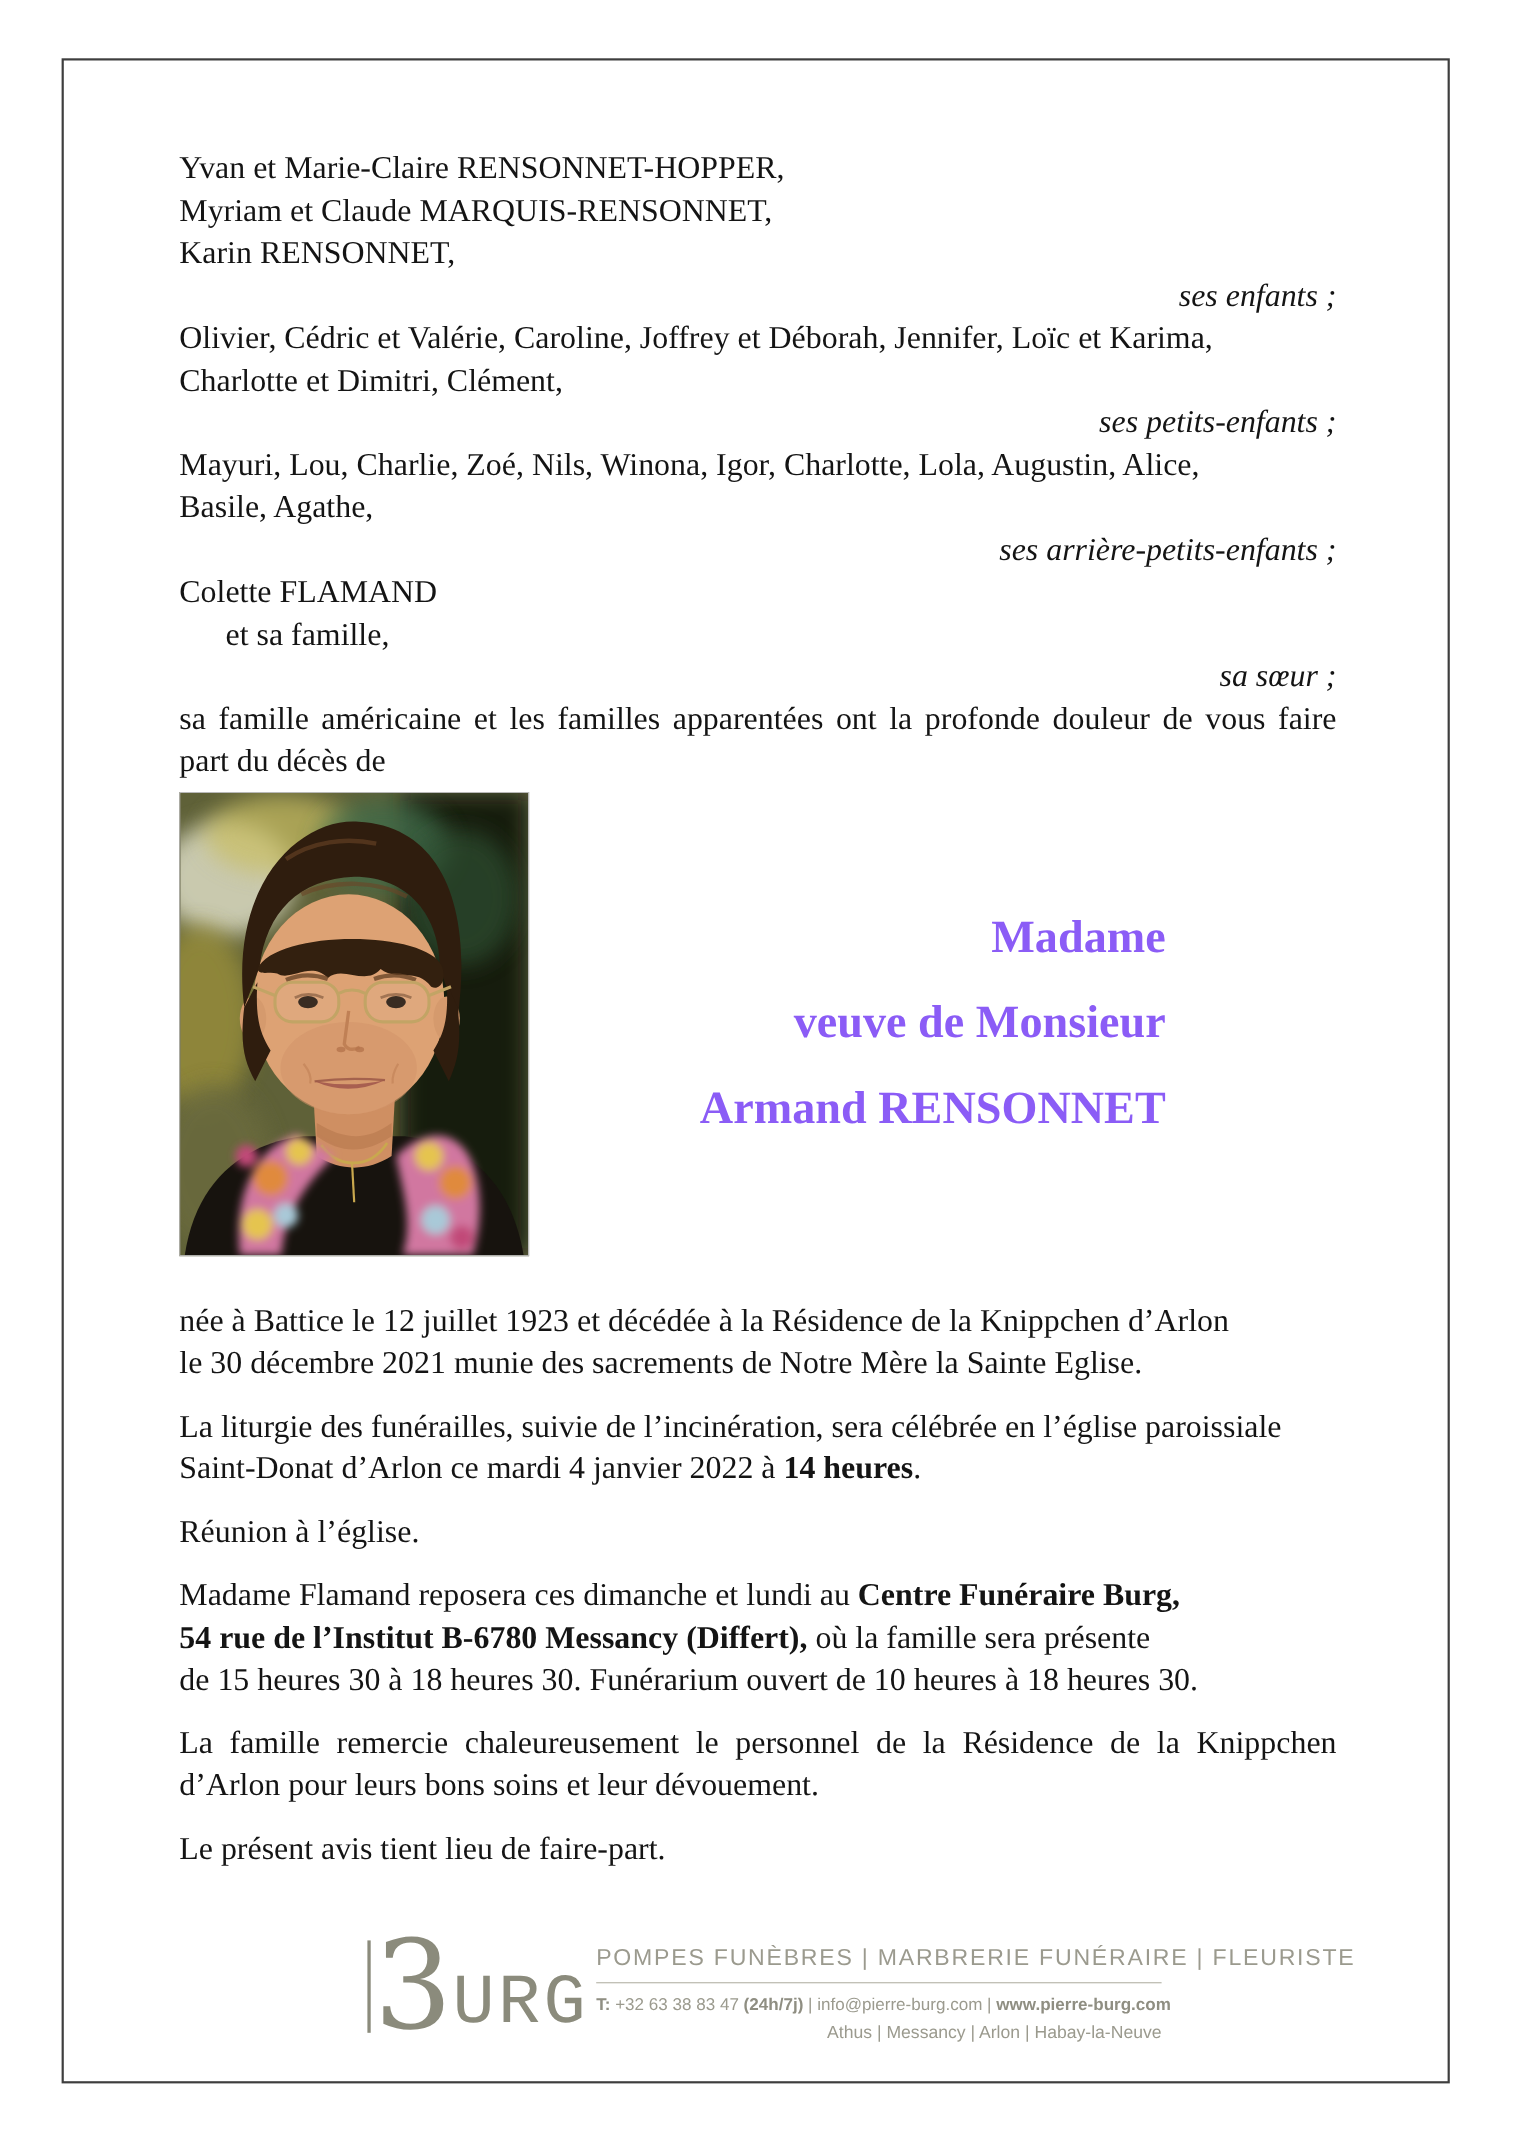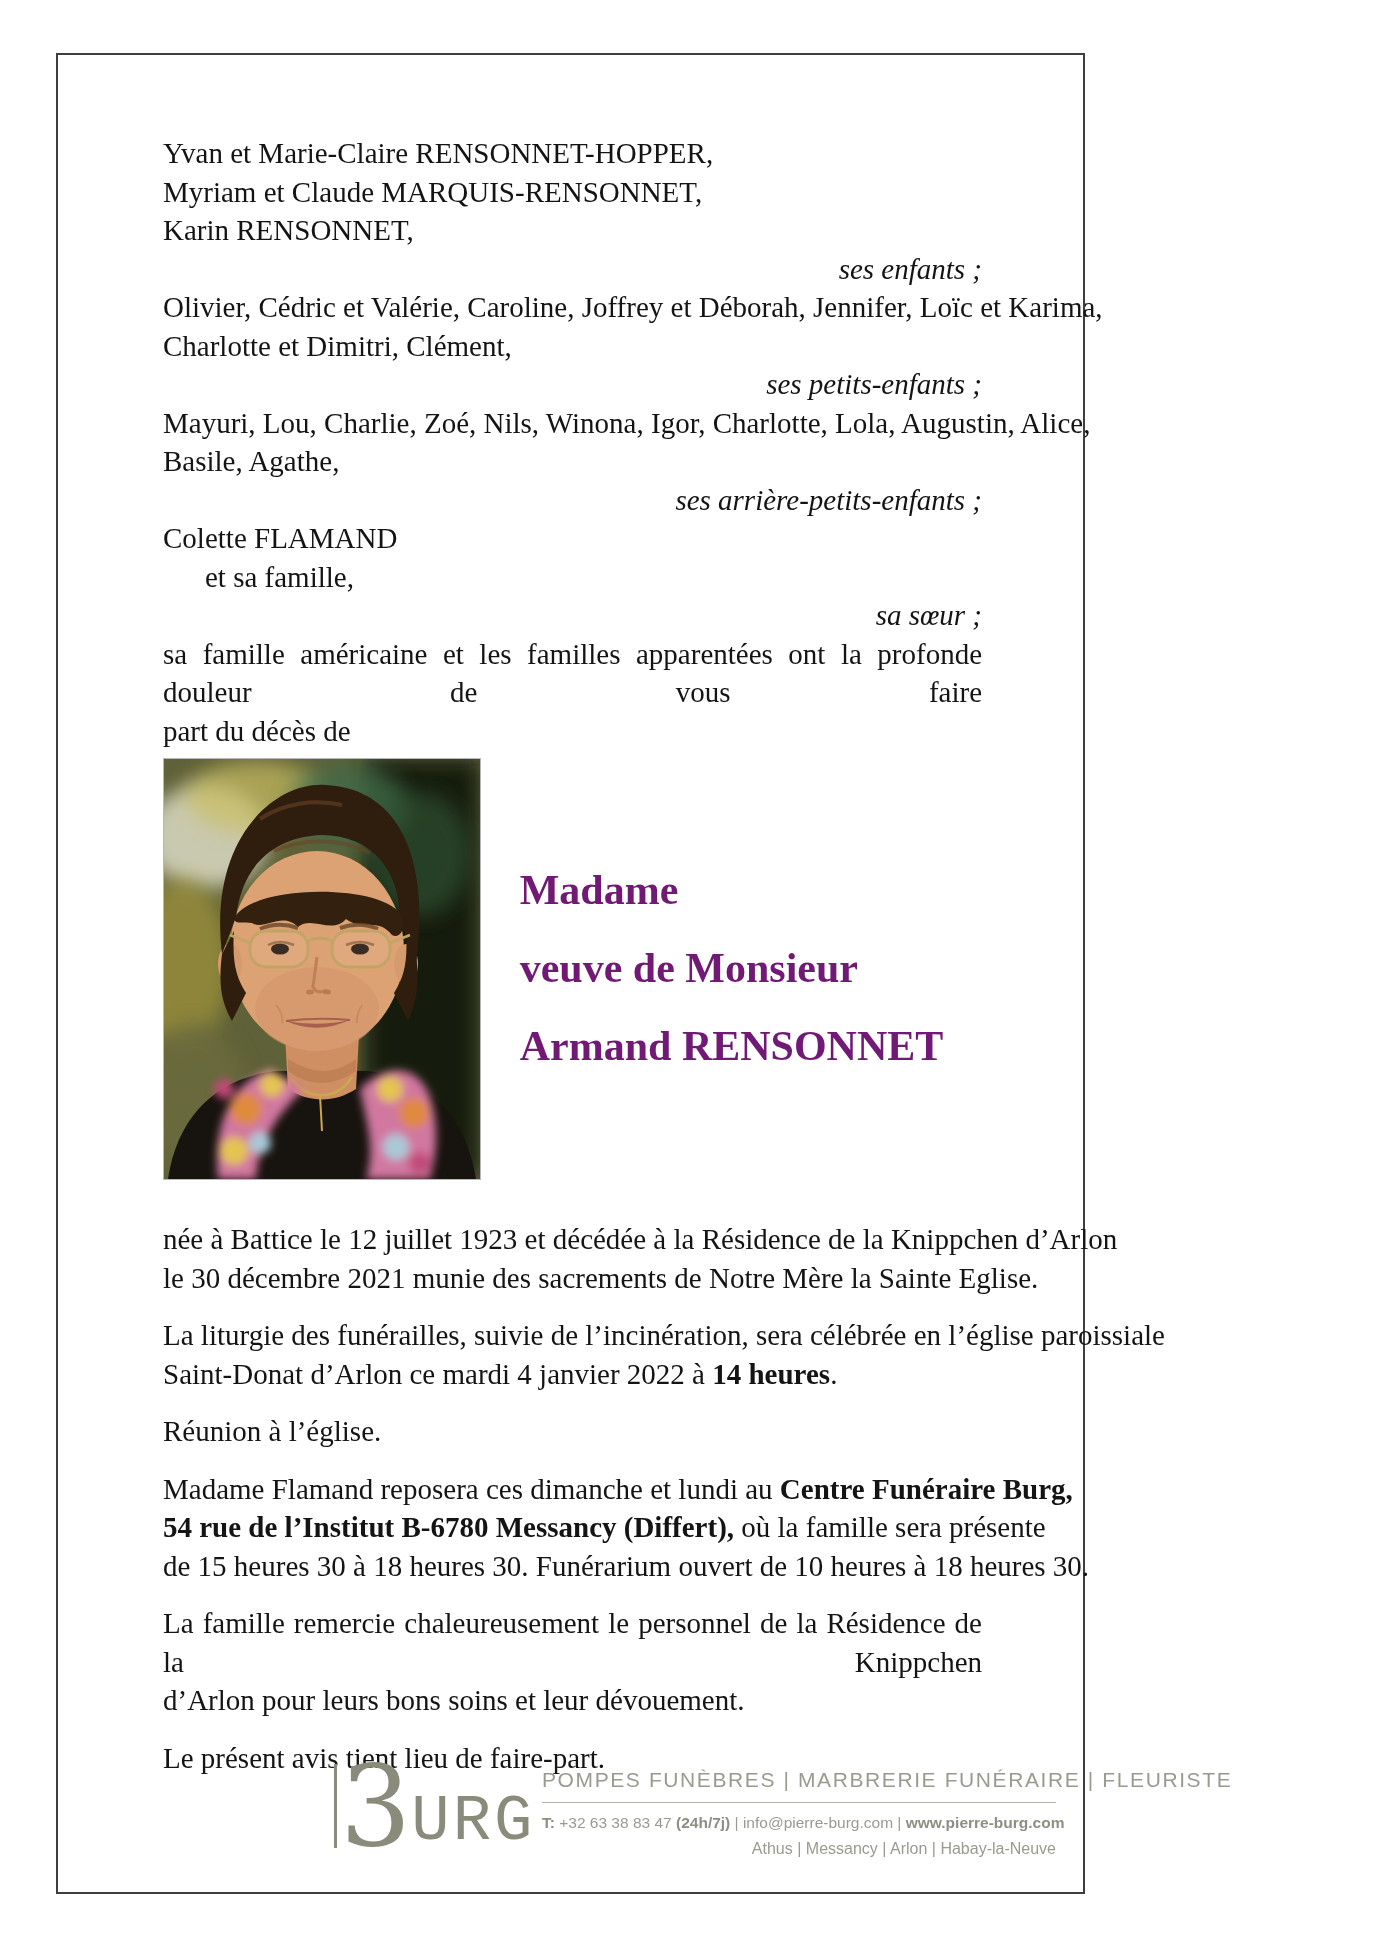--- a/index.html
+++ b/index.html
@@ -3,21 +3,21 @@
 <meta charset="utf-8">
 <style>
   html,body { margin:0; padding:0; background:#ffffff; }
   body {
     width:1378px; height:1949px; position:relative;
     font-family:"Liberation Serif", serif;
     color:#141414;
   }
   .sheet-border {
     position:absolute; left:56px; top:53px;
-    width:1029px; height:1841px;
+    width:1262px; height:1841px;
     border:2px solid #3e3e3e;
     box-sizing:border-box;
     background:#ffffff;
   }
   .content {
     position:absolute; left:105px; right:101px; top:79px;
     font-size:29px; line-height:38.5px;
   }
   .line { white-space:nowrap; }
   .right-label { text-align:right; font-style:italic; }
@@ -25,22 +25,22 @@
   .fj { text-align:justify; text-align-last:justify; white-space:normal; }
 
   .photo-row { display:flex; margin-top:8px; height:420px; }
   .photo-frame {
     flex:none; width:316px; height:420px;
     border:1px solid #b9b9b9; box-sizing:content-box;
     overflow:hidden; background:#5a5c35;
   }
   .title-wrap { flex:1; display:flex; align-items:center; justify-content:center; }
   .deceased-title {
-    text-align:left; font-weight:bold;
-    font-size:42px; line-height:78px; color:#701a75;
+    text-align:right; font-weight:bold;
+    font-size:42px; line-height:78px; color:#8b5cf6;
   }
 
   .para { margin-top:19px; }
   .para-first { margin-top:42px; }
   b, .bold { font-weight:bold; }
 
   
   .footer-logo {
     position:absolute; left:276px; bottom:44px;
     color:#8b8b7c; display:flex; align-items:flex-end;

